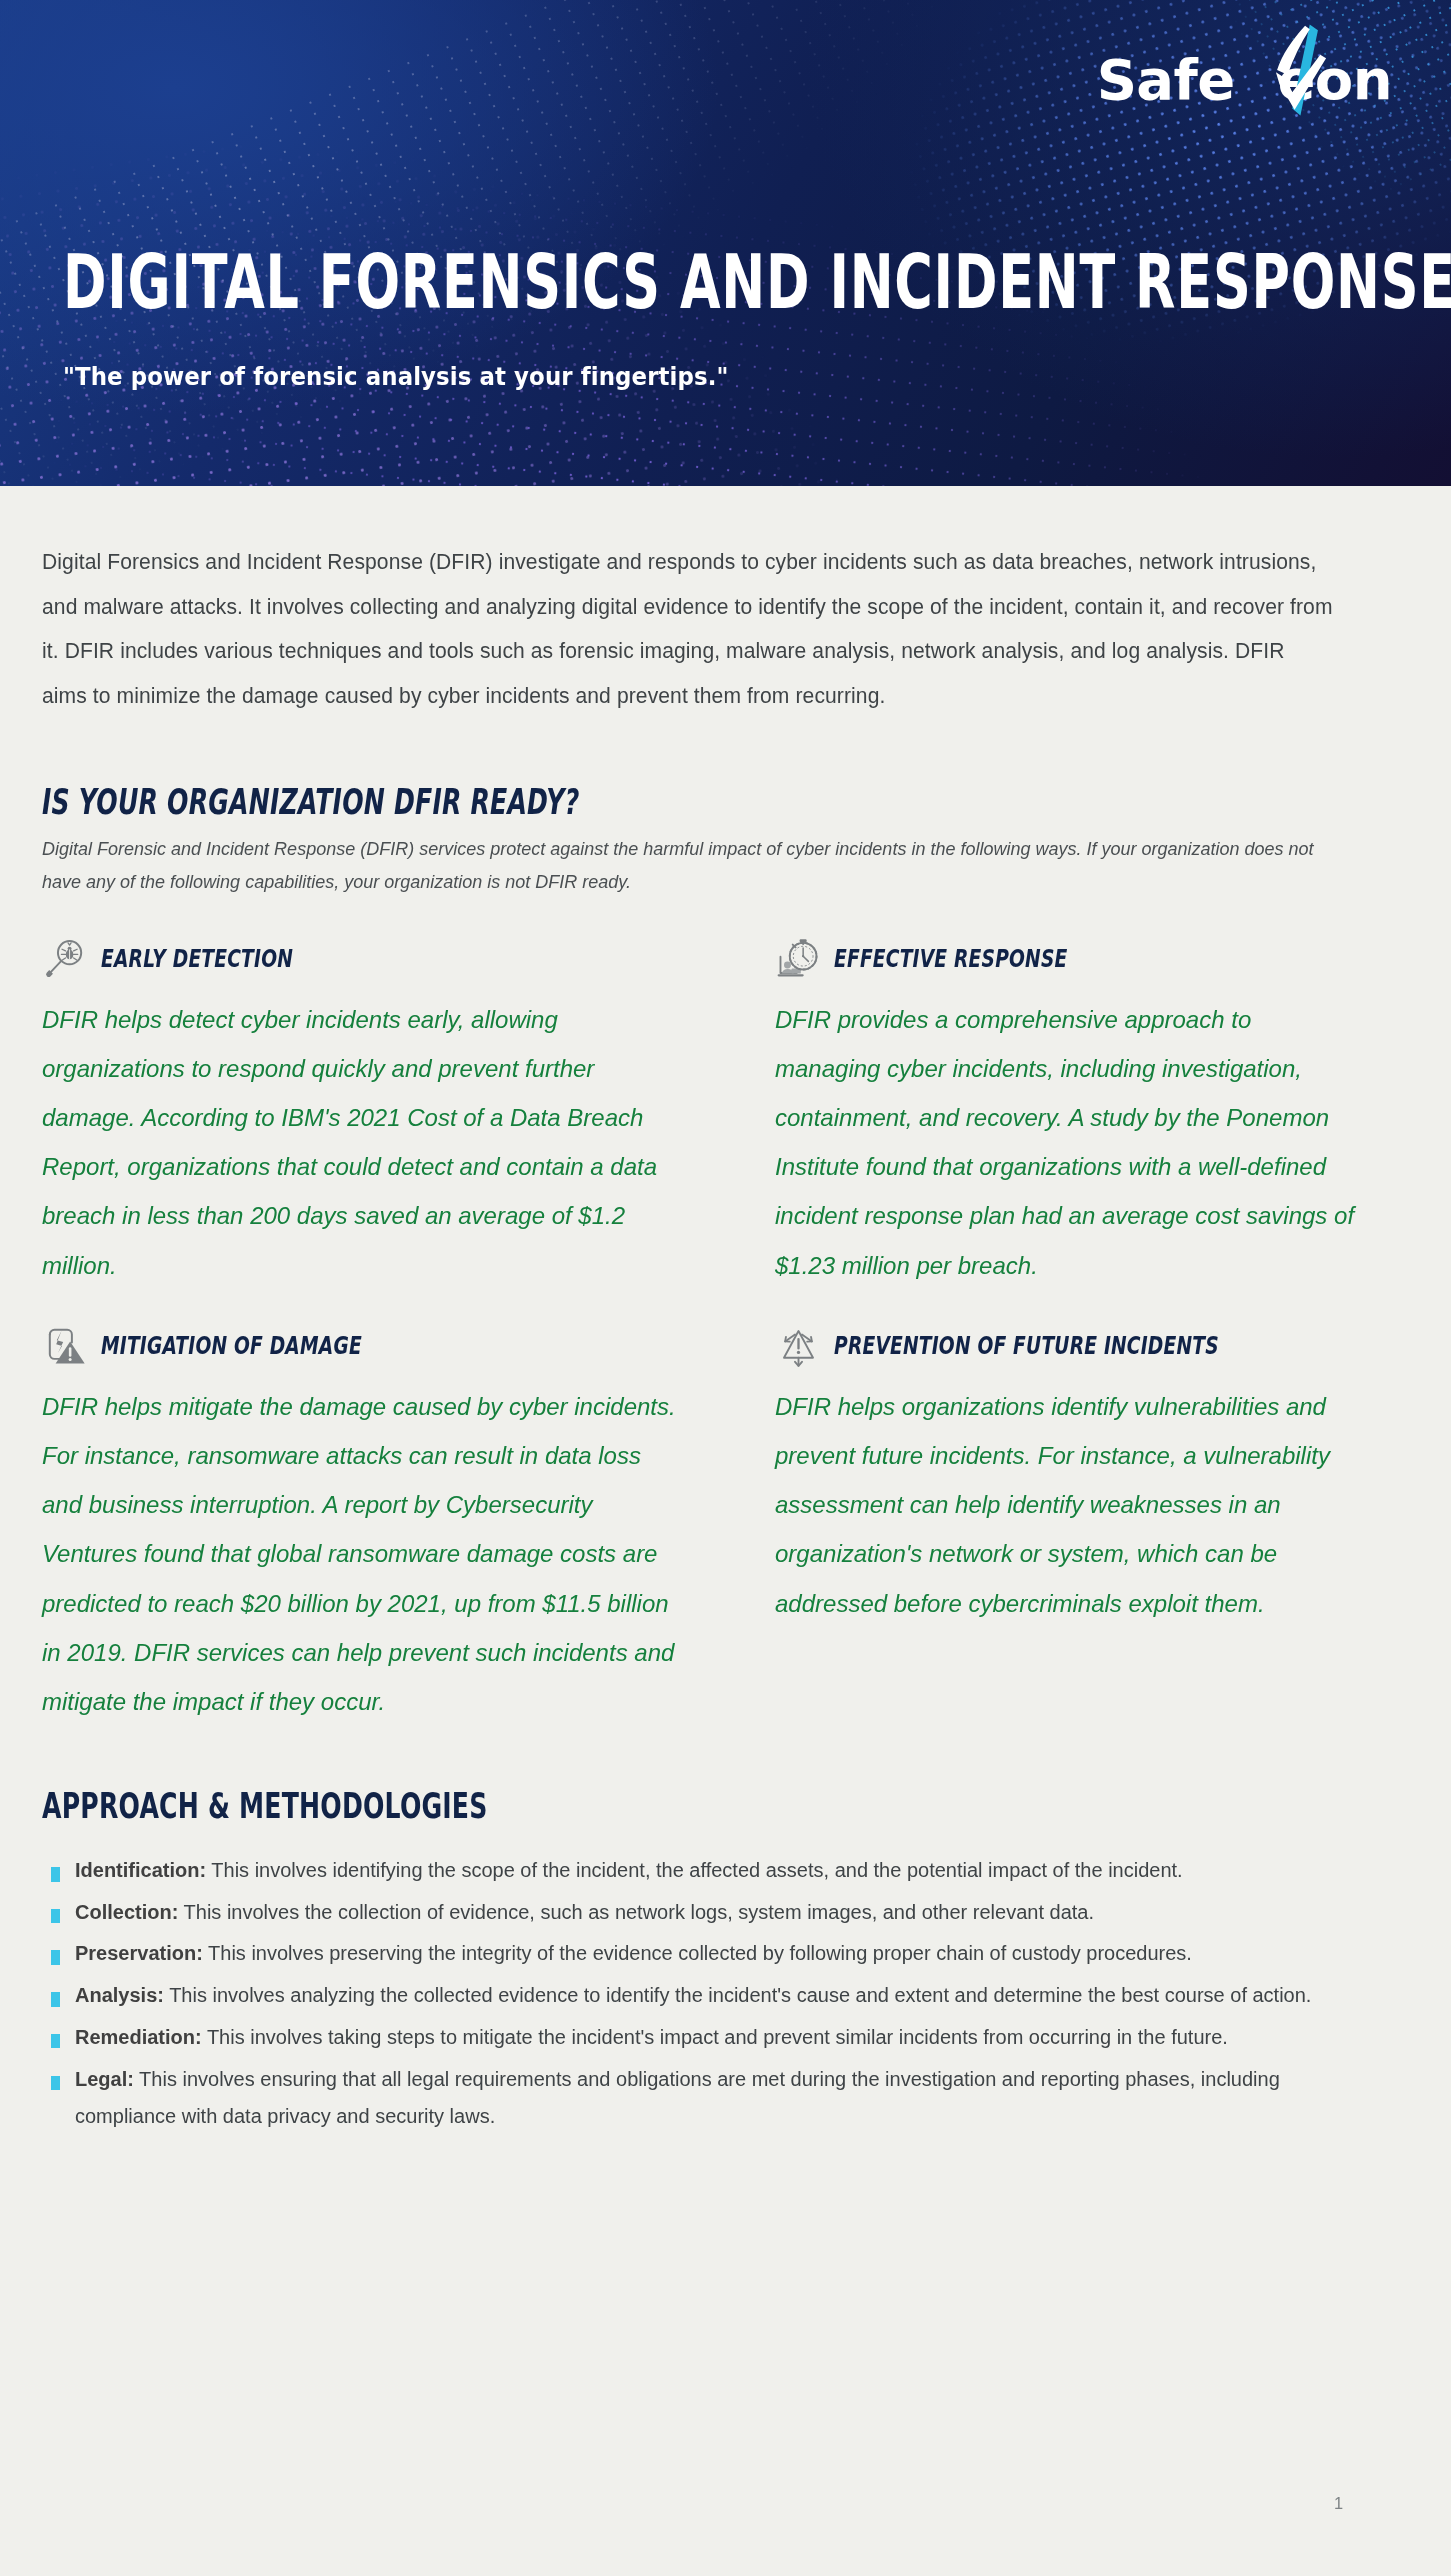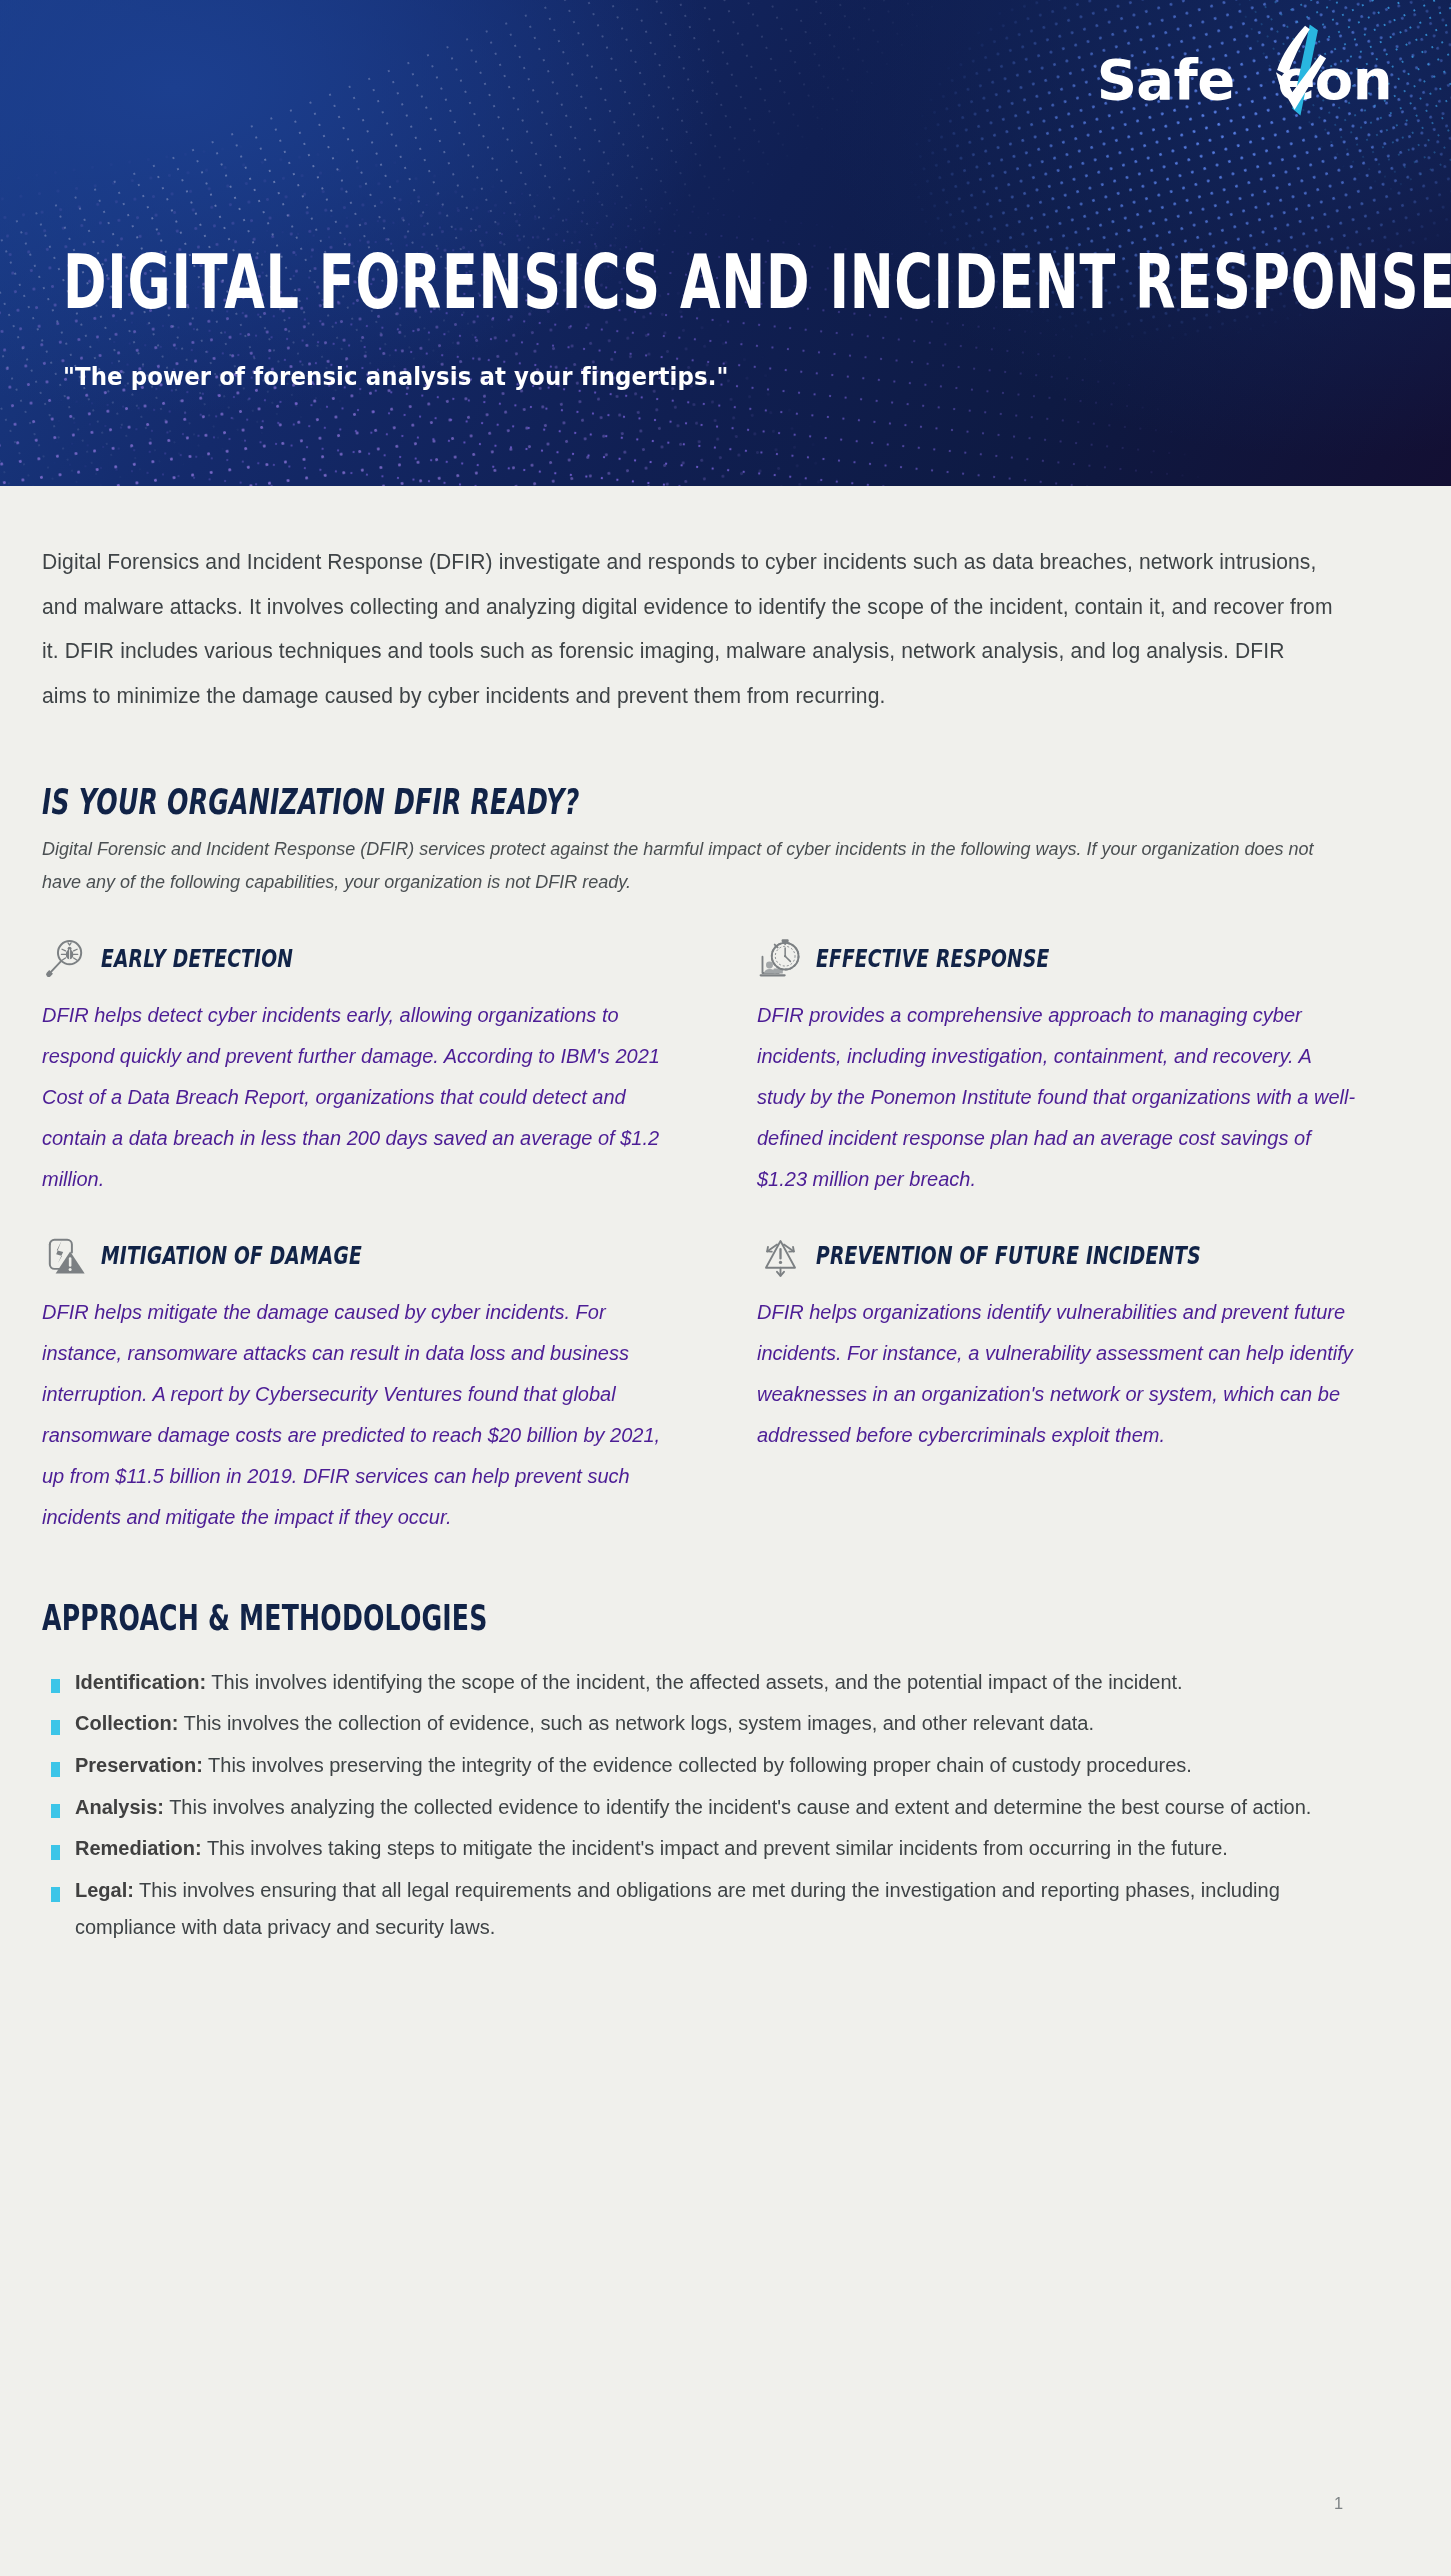--- a/index.html
+++ b/index.html
@@ -168,21 +168,21 @@
     font-size: 18px;
     line-height: 1.85;
     color: #4a4f52;
     max-width: 1294px;
   }
 
   
   .features {
     display: grid;
     grid-template-columns: 694px 1fr;
-    column-gap: 21px;
+    column-gap: 39px;
     margin-top: 36px;
   }
   .feature {
     margin-bottom: 33px;
     padding-right: 53px;
   }
   .feature-head {
     display: flex;
     align-items: center;
     gap: 13px;
@@ -202,23 +202,23 @@
     font-family: "DejaVu Sans", sans-serif;
     font-weight: 700;
     font-size: 22px;
     color: #112347;
     letter-spacing: 0.2px;
     transform: scaleX(0.85) scaleY(1.12);
     transform-origin: left center;
     white-space: nowrap;
   }
   .feature-body {
-    font-size: 20px;
+    font-size: 24px;
     line-height: 2.05;
-    color: #4c1d95;
+    color: #15803d;
   }
 
   
   .sec-approach { margin-top: 29px; }
 
   .bullets {
     margin-top: 29px;
     list-style: none;
   }
   .bullet {

